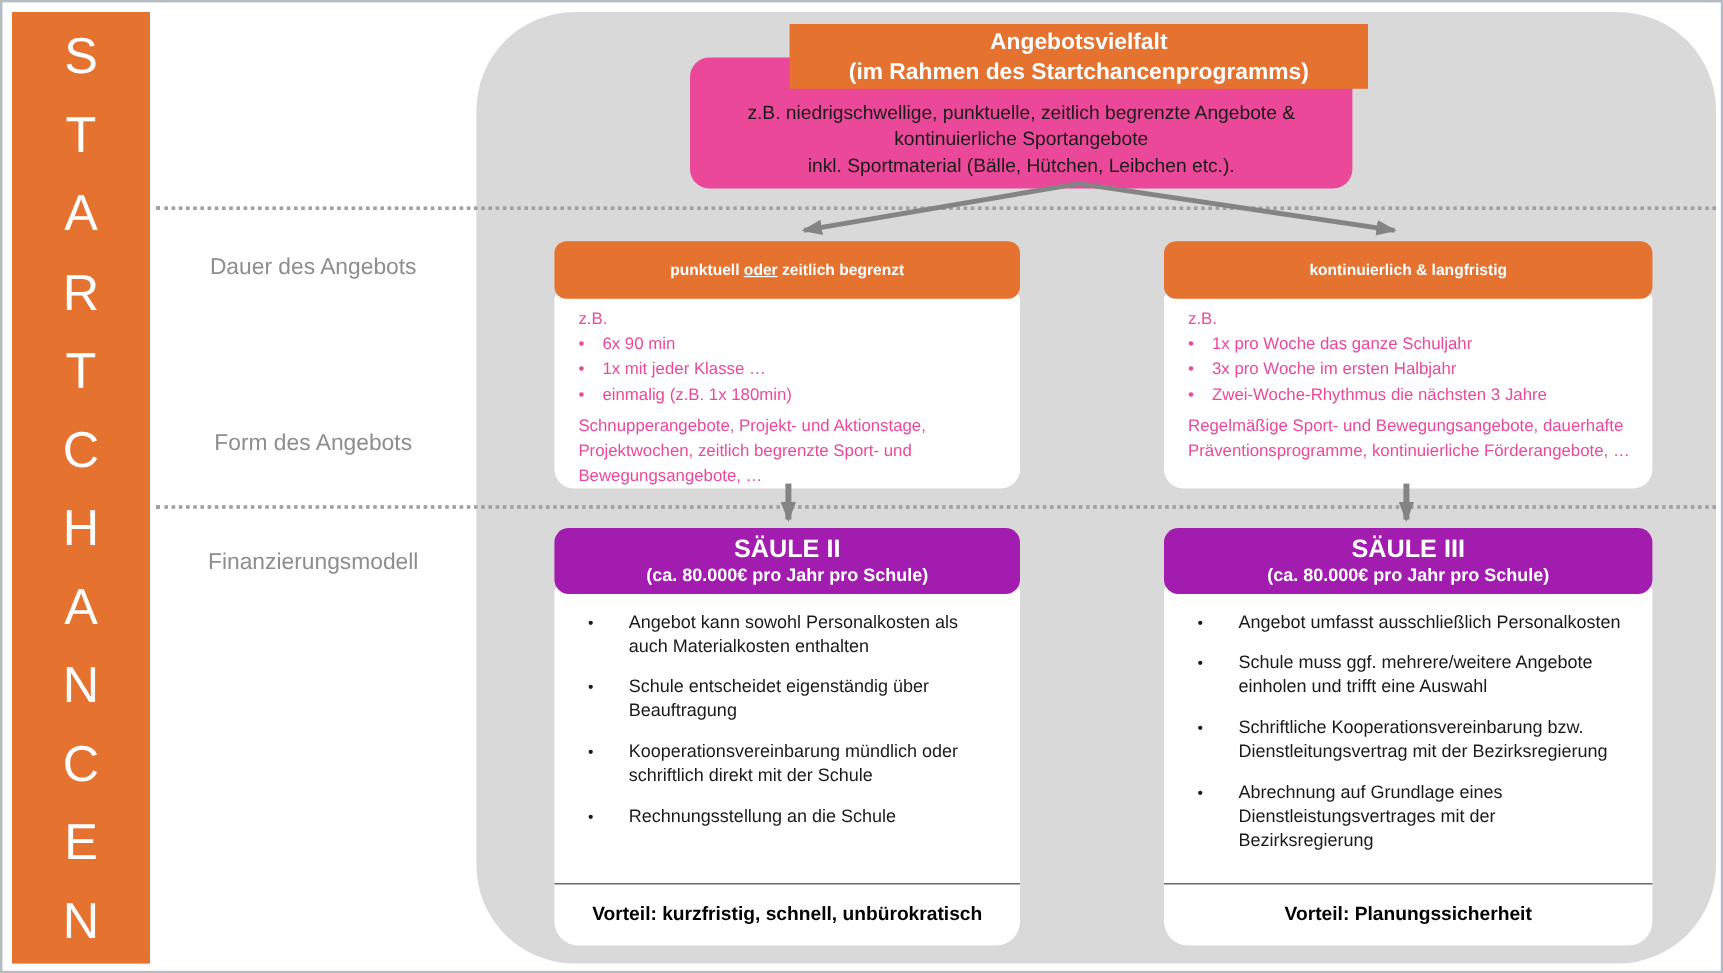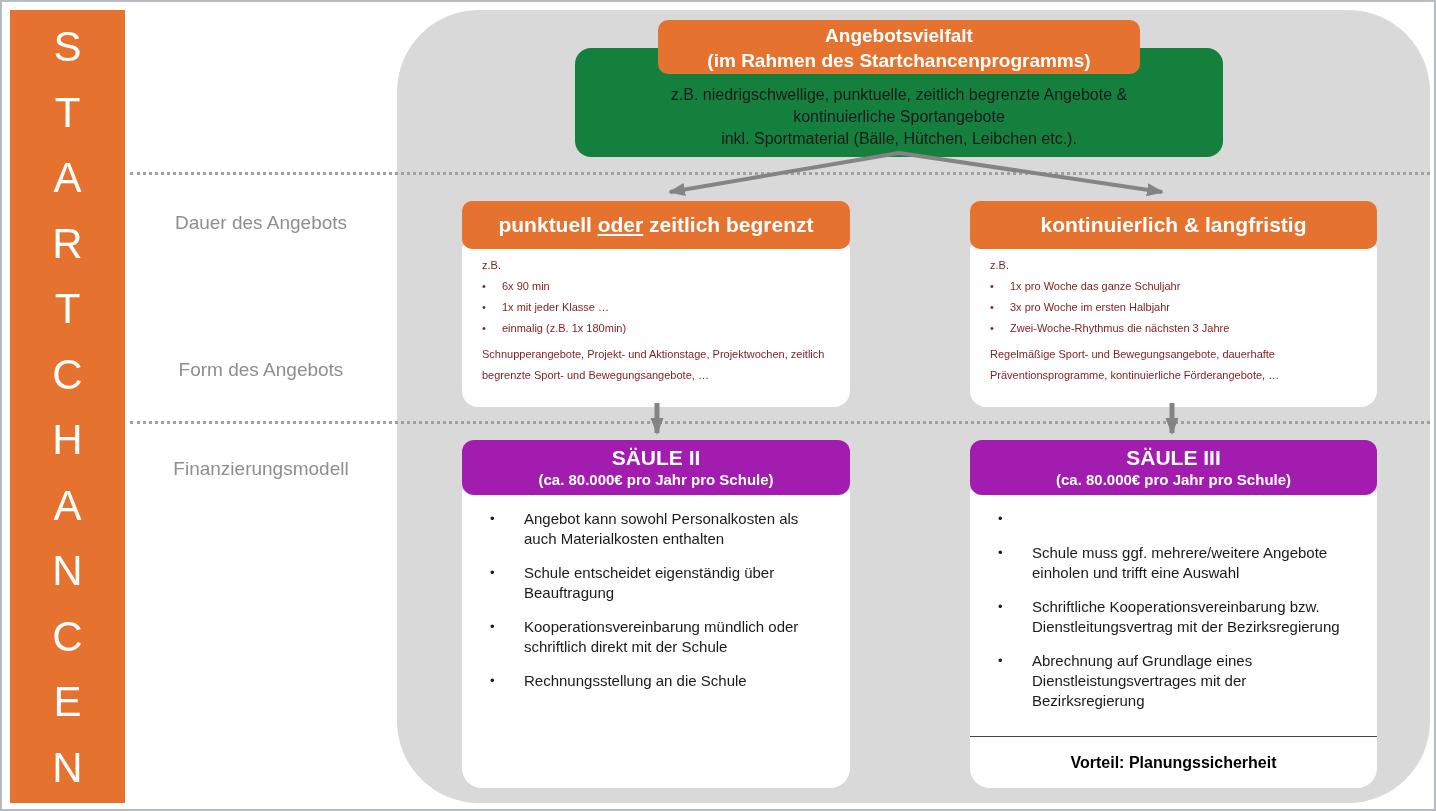--- a/index.html
+++ b/index.html
@@ -22,48 +22,48 @@
   .canvas {
     position:absolute; left:395px; top:8px; width:1033px; height:793px;
     background:#d9d9d9; border-radius:82px;
   }
   
   .dotted { position:absolute; left:128px; width:1300px; height:0; border-top:3px dotted #a0a0a0; }
   .dotted.one { top:170px; }
   .dotted.two { top:419px; }
   
   .top-white {
-    position:absolute; left:573px; top:46px; width:648px; height:109px;
-    background:#15803d; border-radius:16px; text-align:center;
+    position:absolute; left:573px; top:46px; width:552px; height:109px;
+    background:#ec4899; border-radius:16px; text-align:center;
     padding-top:36px; font-size:16px; line-height:22px; color:#1a1a1a;
   }
   .top-orange {
     position:absolute; left:656px; top:18px; width:482px; height:54px;
-    background:#e5722f; border-radius:10px; color:#ffffff; font-weight:bold;
+    background:#e5722f; border-radius:0; color:#ffffff; font-weight:bold;
     font-size:19px; line-height:25px; text-align:center; padding-top:3px;
   }
   
   .row-label {
     position:absolute; left:128px; width:262px; text-align:center;
     color:#8e8e8e; font-weight:normal; font-size:19px; line-height:21px;
   }
   .row-label.duration { top:210px; }
   .row-label.form { top:357px; }
   .row-label.financing { top:456px; }
   
   .col-header {
     position:absolute; top:199px; height:48px; background:#e5722f;
-    border-radius:10px; color:#ffffff; font-weight:bold; font-size:21px;
+    border-radius:10px; color:#ffffff; font-weight:bold; font-size:13px;
     line-height:48px; text-align:center; z-index:3;
   }
   .col-header .und { text-decoration:underline; }
   .col-body {
     position:absolute; top:243px; height:162px; background:#ffffff;
     border-radius:4px 4px 16px 16px; z-index:2;
-    padding:10px 12px 0 20px; font-size:11px; line-height:21px; color:#7f1d1d;
+    padding:10px 12px 0 20px; font-size:14px; line-height:21px; color:#ec4899;
   }
   .col-left  { left:460px; width:388px; }
   .col-right { left:968px; width:407px; }
   .mini-bullet { display:flex; }
   .mini-bullet .mk { width:20px; flex:0 0 20px; }
   .col-body .para { margin-top:5px; }
   
   .pillar-header {
     position:absolute; top:438px; height:55px; background:#a21caf;
     border-radius:12px; color:#ffffff; text-align:center; z-index:3;
@@ -183,30 +183,32 @@
       </div>
       <div class="pillar-bullet">
         <span class="mk">•</span>
         <span>Kooperationsvereinbarung mündlich oder schriftlich direkt mit der Schule</span>
       </div>
       <div class="pillar-bullet">
         <span class="mk">•</span>
         <span>Rechnungsstellung an die Schule</span>
       </div>
     </div>
+    <div class="pillar-footer">Vorteil: kurzfristig, schnell, unbürokratisch</div>
   </div>
 
   <div class="pillar-header col-right">
     <div class="t">SÄULE III</div>
     <div class="s">(ca. 80.000€ pro Jahr pro Schule)</div>
   </div>
   <div class="pillar-body col-right">
     <div class="pillar-bullets">
       <div class="pillar-bullet">
         <span class="mk">•</span>
+        <span>Angebot umfasst ausschließlich Personalkosten</span>
       </div>
       <div class="pillar-bullet">
         <span class="mk">•</span>
         <span>Schule muss ggf. mehrere/weitere Angebote einholen und trifft eine Auswahl</span>
       </div>
       <div class="pillar-bullet">
         <span class="mk">•</span>
         <span>Schriftliche Kooperationsvereinbarung bzw. Dienstleitungsvertrag mit der Bezirksregierung</span>
       </div>
       <div class="pillar-bullet">

